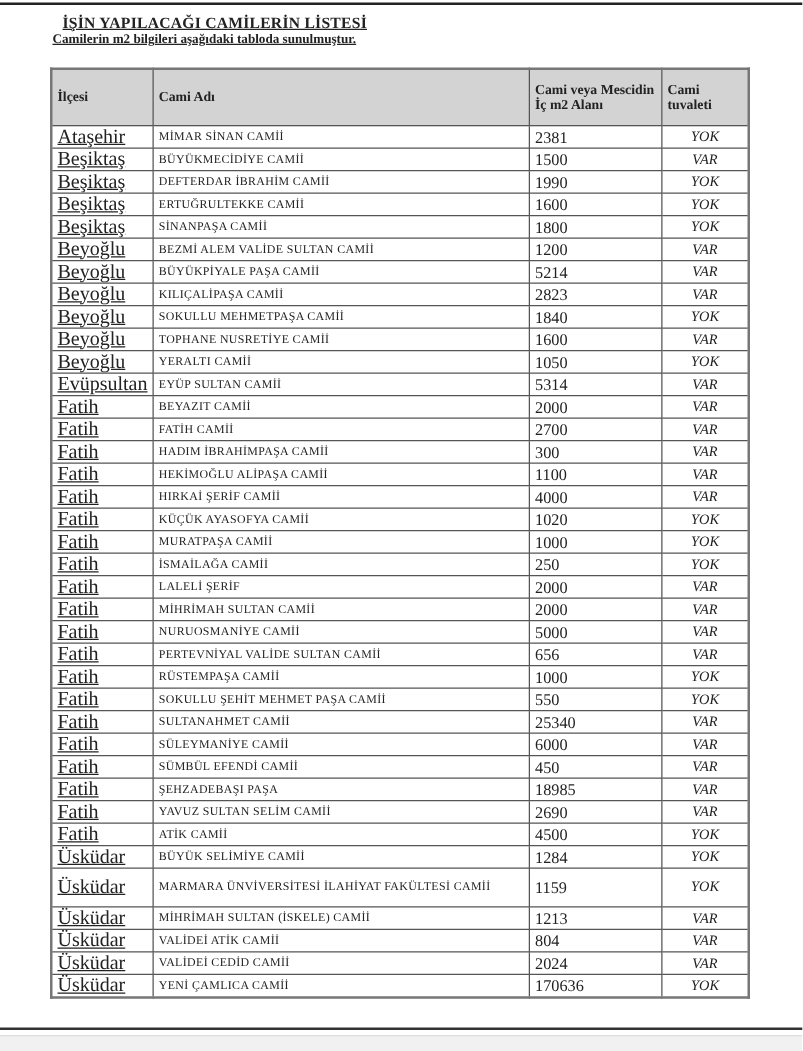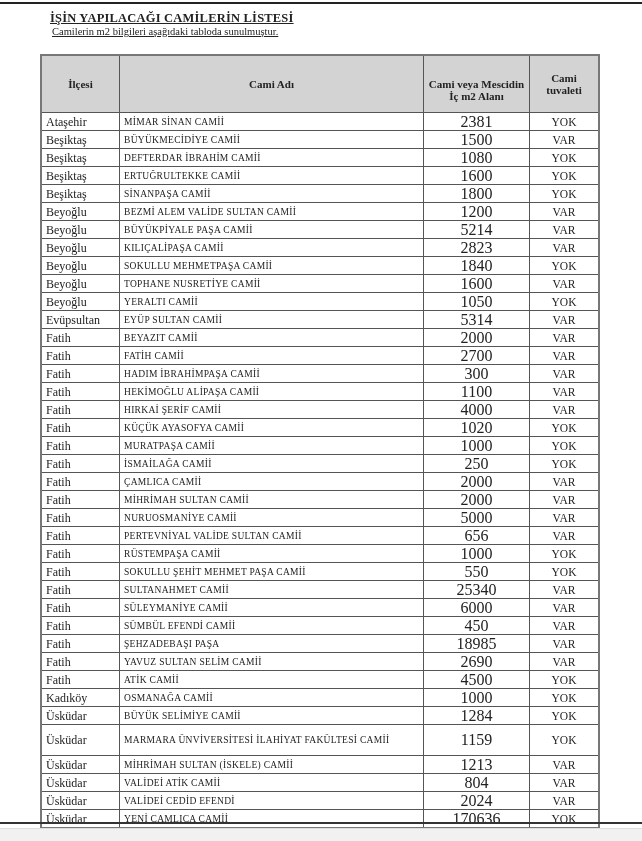--- a/index.html
+++ b/index.html
@@ -2,30 +2,30 @@
 <html><head>
 <meta charset="utf-8">
 <style>
   html, body { margin:0; padding:0; }
   body { width:642px; height:841px; background:#ffffff; position:relative; overflow:hidden;
          font-family:"Liberation Serif", "DejaVu Serif", serif; color:#222; }
   .top-rule { position:absolute; left:0; top:2px; width:642px; height:2px; background:#222; }
   .bottom-rule { position:absolute; left:0; top:822px; width:642px; height:2px; background:#333; }
   .bottom-band { position:absolute; left:0; top:828px; width:642px; height:13px; background:#f1f1f1; border-top:1px solid #ddd; }
   .title { position:absolute; left:50px; top:11px; font-size:12.5px; font-weight:bold; text-decoration:underline; letter-spacing:0.2px;text-align:right; }
-  .subtitle { position:absolute; left:52px; top:26px; font-size:10.5px; font-weight:normal; text-decoration:underline; }
+  .subtitle { position:absolute; left:42px; top:26px; font-size:10.5px; font-weight:bold; text-decoration:underline; }
   table { position:absolute; left:40px; top:54px; width:560px; border-collapse:collapse; border:2px solid #777; }
   th, td { border:1px solid #555; padding:0 4px; }
-  th { background:#d3d3d3; font-weight:bold; font-size:11px; text-align:center; vertical-align:middle; height:44px; line-height:12px; }
+  th { background:#d3d3d3; font-weight:bold; font-size:11px; text-align:left; vertical-align:middle; height:44px; line-height:12px; }
   td { font-size:11px; height:17px; line-height:12px; }
-  td.district { width:69px; font-size:12px; }
+  td.district { width:69px; font-size:16px;text-decoration:underline; }
   td.name { font-size:9.5px; letter-spacing:0.3px;margin-top:48px; }
-  td.area { width:97px; text-align:center; font-size:16px; }
-  td.toilet { width:60px; text-align:center; font-size:11.5px; font-weight:500; }
-  th.h-area { padding-top:12px;font-family:Liberation Serif, serif; }
+  td.area { width:97px; font-size:13px; }
+  td.toilet { width:60px; text-align:center; font-size:11.5px; font-weight:500;font-style:italic; }
+  th.h-area { padding-top:0;font-family:Liberation Serif, serif; }
   tr.tall td { height:30px; }
 </style>
 </head>
 <body>
 
 <div class="top-rule"></div>
 
 <div class="title">İŞİN YAPILACAĞI CAMİLERİN LİSTESİ</div>
 <div class="subtitle">Camilerin m2 bilgileri aşağıdaki tabloda sunulmuştur.</div>
 
@@ -47,21 +47,21 @@
       </tr>
       <tr>
         <td class="district">Beşiktaş</td>
         <td class="name">BÜYÜKMECİDİYE CAMİİ</td>
         <td class="area">1500</td>
         <td class="toilet">VAR</td>
       </tr>
       <tr>
         <td class="district">Beşiktaş</td>
         <td class="name">DEFTERDAR İBRAHİM CAMİİ</td>
-        <td class="area">1080</td>
+        <td class="area">1990</td>
         <td class="toilet">YOK</td>
       </tr>
       <tr>
         <td class="district">Beşiktaş</td>
         <td class="name">ERTUĞRULTEKKE CAMİİ</td>
         <td class="area">1600</td>
         <td class="toilet">YOK</td>
       </tr>
       <tr>
         <td class="district">Beşiktaş</td>
@@ -154,21 +154,21 @@
         <td class="toilet">YOK</td>
       </tr>
       <tr>
         <td class="district">Fatih</td>
         <td class="name">İSMAİLAĞA CAMİİ</td>
         <td class="area">250</td>
         <td class="toilet">YOK</td>
       </tr>
       <tr>
         <td class="district">Fatih</td>
-        <td class="name">ÇAMLICA CAMİİ</td>
+        <td class="name">LALELİ ŞERİF</td>
         <td class="area">2000</td>
         <td class="toilet">VAR</td>
       </tr>
       <tr>
         <td class="district">Fatih</td>
         <td class="name">MİHRİMAH SULTAN CAMİİ</td>
         <td class="area">2000</td>
         <td class="toilet">VAR</td>
       </tr>
       <tr>
@@ -225,26 +225,20 @@
         <td class="area">2690</td>
         <td class="toilet">VAR</td>
       </tr>
       <tr>
         <td class="district">Fatih</td>
         <td class="name">ATİK CAMİİ</td>
         <td class="area">4500</td>
         <td class="toilet">YOK</td>
       </tr>
       <tr>
-        <td class="district">Kadıköy</td>
-        <td class="name">OSMANAĞA CAMİİ</td>
-        <td class="area">1000</td>
-        <td class="toilet">YOK</td>
-      </tr>
-      <tr>
         <td class="district">Üsküdar</td>
         <td class="name">BÜYÜK SELİMİYE CAMİİ</td>
         <td class="area">1284</td>
         <td class="toilet">YOK</td>
       </tr>
       <tr class="tall">
         <td class="district">Üsküdar</td>
         <td class="name">MARMARA ÜNVİVERSİTESİ İLAHİYAT FAKÜLTESİ CAMİİ</td>
         <td class="area">1159</td>
         <td class="toilet">YOK</td>
@@ -256,21 +250,21 @@
         <td class="toilet">VAR</td>
       </tr>
       <tr>
         <td class="district">Üsküdar</td>
         <td class="name">VALİDEİ ATİK CAMİİ</td>
         <td class="area">804</td>
         <td class="toilet">VAR</td>
       </tr>
       <tr>
         <td class="district">Üsküdar</td>
-        <td class="name">VALİDEİ CEDİD EFENDİ</td>
+        <td class="name">VALİDEİ CEDİD CAMİİ</td>
         <td class="area">2024</td>
         <td class="toilet">VAR</td>
       </tr>
       <tr>
         <td class="district">Üsküdar</td>
         <td class="name">YENİ ÇAMLICA CAMİİ</td>
         <td class="area">170636</td>
         <td class="toilet">YOK</td>
       </tr>
     </tbody>

